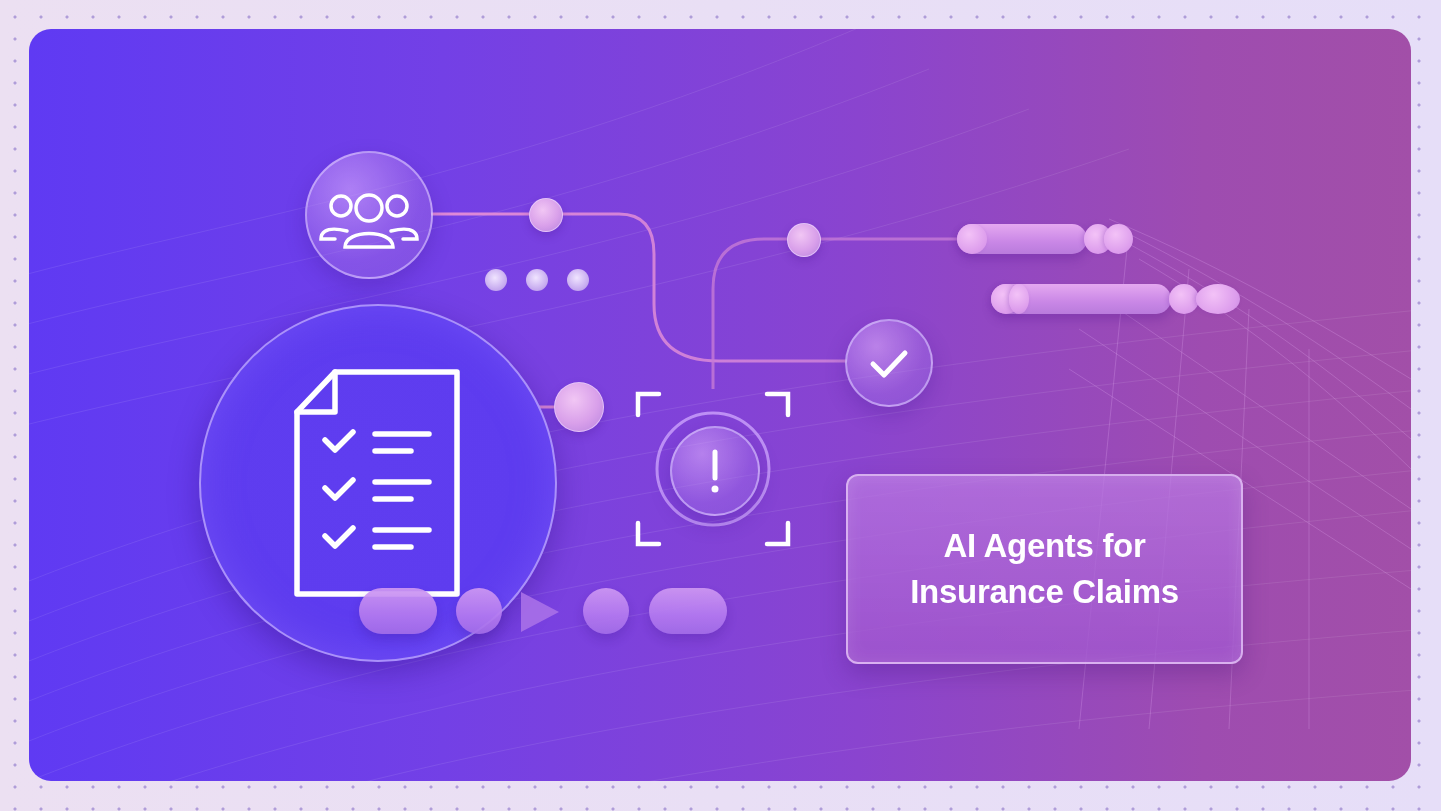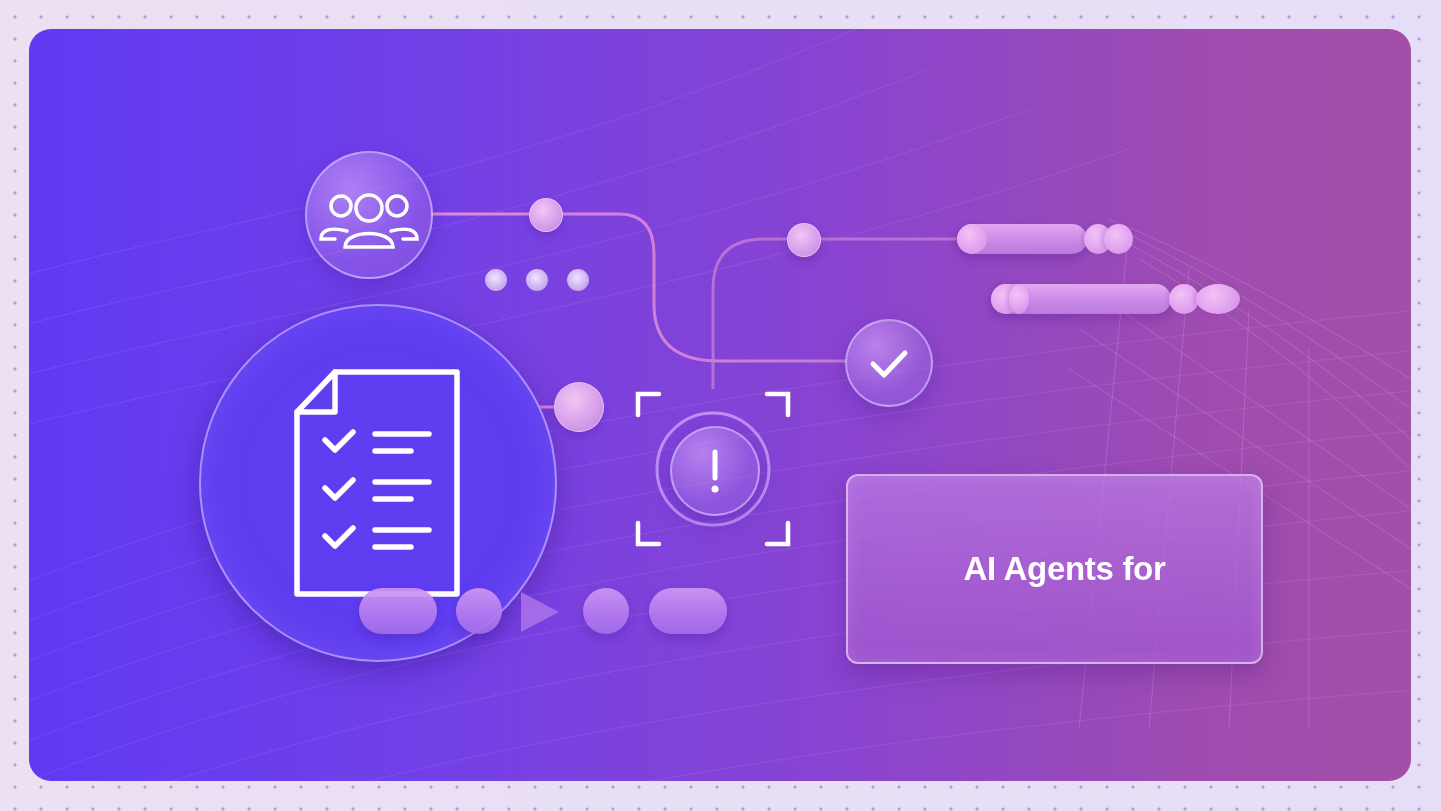--- a/index.html
+++ b/index.html
@@ -60,21 +60,21 @@
     background: linear-gradient(180deg,#cf99f3 0%,#b47af0 60%,#a36de8 100%);
     opacity:.92;
     box-shadow: 0 6px 12px rgba(60,20,140,.25);
   }
   .title-box {
     position:absolute; left:817px; top:445px; width:393px; height:186px;
     border-radius:12px;
     background: linear-gradient(180deg, rgba(185,120,225,.75) 0%, rgba(160,85,205,.8) 100%);
     border:2.5px solid rgba(225,190,245,.85);
     box-shadow: 0 10px 24px rgba(70,20,120,.3), inset 0 0 18px rgba(255,255,255,.12);
-    display:flex; flex-direction:column; align-items:center; justify-content:center;padding-left:20px;
+    display:flex; flex-direction:column; align-items:center; justify-content:center;
   }
   .title-line {
     color:#ffffff; font-weight:700; font-size:33px; line-height:46px; letter-spacing:-0.3px;
     text-align:center;
   }
 </style>
 </head>
 <body>
 
 <div class="dots"></div>
@@ -197,14 +197,15 @@
   </svg>
   <div class="glass-circle" style="left:641px; top:397px; width:86px; height:86px;">
     <svg width="86" height="86" viewBox="0 0 86 86">
       <line x1="43" y1="24" x2="43" y2="50" stroke="#fff" stroke-width="5" stroke-linecap="round"></line>
       <circle cx="43" cy="61" r="3.5" fill="#fff"></circle>
     </svg>
   </div>
 
   <div class="title-box">
     <div class="title-line">AI Agents for</div>
+    <div class="title-line">Insurance Claims</div>
   </div>
 </div>
 
 </body></html>

